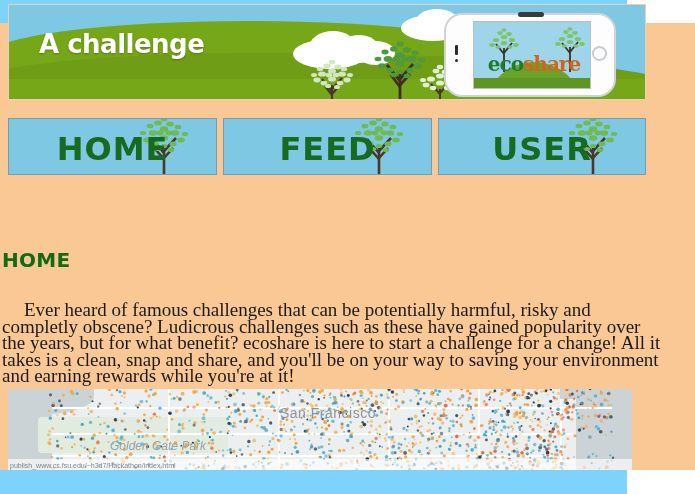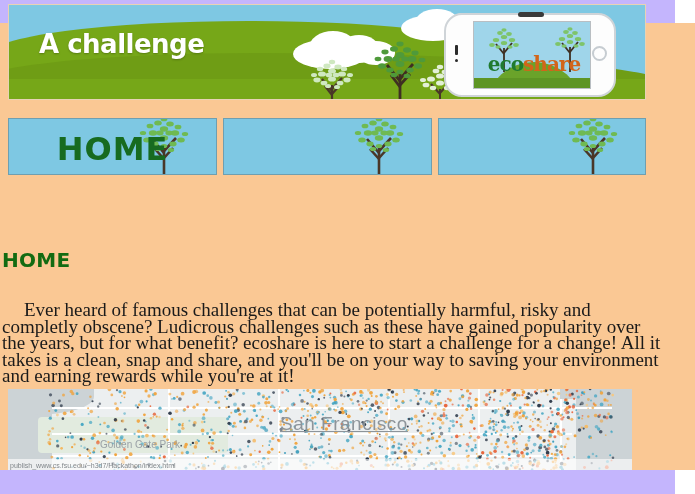--- a/index.html
+++ b/index.html
@@ -4,22 +4,21 @@
 <style>
   html,body{margin:0;padding:0;}
   body{
     width:695px;height:494px;
     background:#ffffff;
     font-family:"Liberation Serif", serif;
     overflow:hidden;
   }
   #page{
     position:absolute;left:0;top:0;width:627px;height:494px;
-    background:#c4b5fd;
-    padding-left:48px;
+    background:#7dd3fc;
   }
   
   #peach{
     position:absolute;left:0;top:23px;width:695px;height:447px;
     background:#fac894;
   }
 
   
   #banner{
     position:absolute;left:8px;top:4px;width:638px;height:96px;
@@ -186,22 +185,22 @@
   .road{position:absolute;background:#ffffff;}
   .gpark{
     position:absolute;left:30px;top:28px;width:190px;height:36px;
     background:#e2ebdf;border-radius:4px;
   }
   .maplabel{
     position:absolute;
     font-family:"Liberation Sans", sans-serif;
     color:#9aa1a6;white-space:nowrap;
   }
-  #lbl-ggp{left:92px;top:50px;font-size:10px;}
-  #lbl-sf{left:272px;top:24px;font-size:19px;color:#8d949a;letter-spacing:.5px;text-decoration:underline;}
+  #lbl-ggp{left:102px;top:50px;font-size:12px;font-style:italic;}
+  #lbl-sf{left:272px;top:16px;font-size:14px;color:#8d949a;letter-spacing:.5px;}
   #dots{position:absolute;left:0;top:0;width:624px;height:81px;}
   #statusbar{
     position:absolute;left:0;bottom:0;width:100%;height:11px;
     background:rgba(255,255,255,.62);
   }
   #statustext{
     position:absolute;left:2px;bottom:1px;
     font-family:"Liberation Sans", sans-serif;
     font-size:7px;color:#6b7176;white-space:nowrap;
     opacity:.85;
@@ -444,20 +443,21 @@
               <ellipse cx="44" cy="12" rx="3.4" ry="2.3"></ellipse>
             <ellipse cx="30" cy="4" rx="3.4" ry="2.3"></ellipse>
               <ellipse cx="9" cy="18" rx="3.2" ry="2.1"></ellipse>
             <ellipse cx="51" cy="19" rx="3.2" ry="2.1"></ellipse>
               <ellipse cx="24" cy="34" rx="3.2" ry="2.1"></ellipse>
             <ellipse cx="37" cy="35" rx="3.2" ry="2.1"></ellipse>
               <ellipse cx="30" cy="31" rx="3.2" ry="2.1"></ellipse>
           </g>
         </svg>
       </div>
+      <div class="navlabel">FEED</div>
     </div>
 
     <div class="navbtn" id="nav-user">
       <div class="navtree">
         <svg width="60" height="64" viewBox="0 0 60 64">
           <g stroke="#4a3728" stroke-width="2.6" fill="none">
             <path d="M30 64 L30 30"></path>
               <path d="M30 38 L18 24"></path>
               <path d="M30 36 L42 23"></path>
             <path d="M30 44 L21 34"></path>
@@ -480,20 +480,21 @@
               <ellipse cx="44" cy="12" rx="3.4" ry="2.3"></ellipse>
             <ellipse cx="30" cy="4" rx="3.4" ry="2.3"></ellipse>
               <ellipse cx="9" cy="18" rx="3.2" ry="2.1"></ellipse>
             <ellipse cx="51" cy="19" rx="3.2" ry="2.1"></ellipse>
               <ellipse cx="24" cy="34" rx="3.2" ry="2.1"></ellipse>
             <ellipse cx="37" cy="35" rx="3.2" ry="2.1"></ellipse>
               <ellipse cx="30" cy="31" rx="3.2" ry="2.1"></ellipse>
           </g>
         </svg>
       </div>
+      <div class="navlabel">USER</div>
     </div>
   </div>
 
   <h2 id="h-home">HOME</h2>
   <p id="intro">Ever heard of famous challenges that can be potentially harmful, risky and completly obscene? Ludicrous challenges such as these have gained popularity over the years, but for what benefit? ecoshare is here to start a challenge for a change! All it takes is a clean, snap and share, and you'll be on your way to saving your environment and earning rewards while you're at it!</p>
 
   <div id="map">
     <div id="map-water"></div>
     <div id="map-water2"></div>
     <div id="map-water3"></div>

